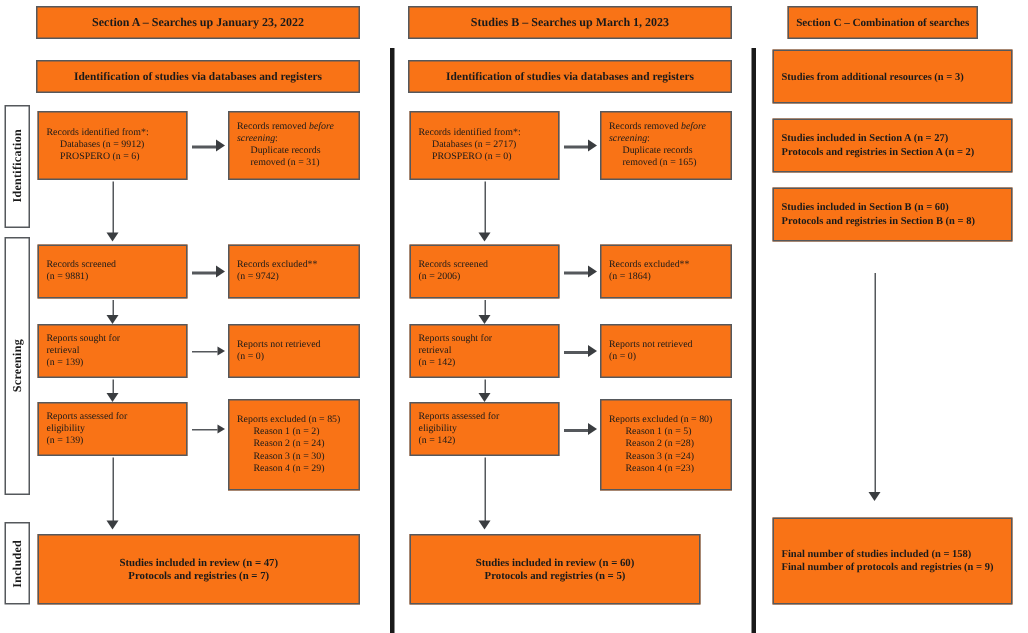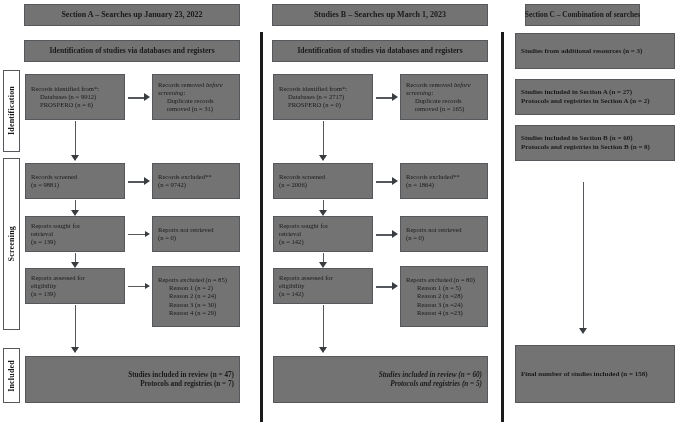--- a/index.html
+++ b/index.html
@@ -16,34 +16,34 @@
     width: 685px;
     height: 422px;
     background: #ffffff;
     overflow: hidden;
   }
 
   .box {
     position: absolute;
     box-sizing: border-box;
     border: 1px solid #55585c;
-    background: #737373;
+    background: #f97316;
     display: flex;
     flex-direction: column;
     justify-content: center;
     padding: 2px 5px;
     line-height: 1.22;
   }
   .box.hdr {
     align-items: center;
     text-align: center;
     font-weight: bold;
   }
   .box.ctr {
-    align-items: flex-end;
+    align-items: center;
     text-align: center;
     font-weight: bold;
   }
   .box.left {
     align-items: flex-start;
     text-align: left;
   }
 
   .t {
     display: block;
@@ -333,28 +333,28 @@
     <span class="t" style="padding-left:11px;">Reason 2 (n =28)</span>
     <span class="t" style="padding-left:11px;">Reason 3 (n =24)</span>
     <span class="t" style="padding-left:11px;">Reason 4 (n =23)</span>
   </div>
 
   <div class="arrow-v thick" style="left:323px; top:305px; width:1.4px; height:48px;">
     <div class="shaft" style="height:43px;"></div>
       <div class="head"></div>
   </div>
 
-  <div class="box ctr" style="left:273px; top:356px; width:215px; height:47px; font-size:7.2px;font-style:italic;">
+  <div class="box ctr" style="left:273px; top:356px; width:194px; height:47px; font-size:7.2px;">
     <span class="t">Studies included in review (n = 60)</span>
     <span class="t">Protocols and registries (n = 5)</span>
   </div>
 
   <div class="divider" style="left:501px; top:32px; width:2.5px; height:390px;"></div>
 
-  <div class="box hdr" style="left:525px; top:4px; width:115px; height:22px; font-size:7.4px;">
+  <div class="box hdr" style="left:525px; top:4px; width:127px; height:22px; font-size:7.4px;">
     <span class="t"><span class="bld">Section C</span> – Combination of searches</span>
   </div>
 
   <div class="box left" style="left:515px; top:33px; width:160px; height:36px; font-size:7px; font-weight:bold;">
     <span class="t">Studies from additional resources (n = 3)</span>
   </div>
 
   <div class="box left" style="left:515px; top:79px; width:160px; height:36px; font-size:7px; font-weight:bold;">
     <span class="t">Studies included in Section A (n = 27)</span>
     <span class="t">Protocols and registries in Section A (n = 2)</span>
@@ -365,15 +365,16 @@
     <span class="t">Protocols and registries in Section B (n = 8)</span>
   </div>
 
   <div class="arrow-v thick" style="left:583px; top:182px; width:1.4px; height:152px;">
     <div class="shaft" style="height:147px;"></div>
       <div class="head"></div>
   </div>
 
   <div class="box left" style="left:515px; top:345px; width:160px; height:58px; font-size:7px; font-weight:bold;">
     <span class="t">Final number of studies included (n = 158)</span>
+    <span class="t">Final number of protocols and registries (n = 9)</span>
   </div>
 
 </div>
 
 </body></html>

